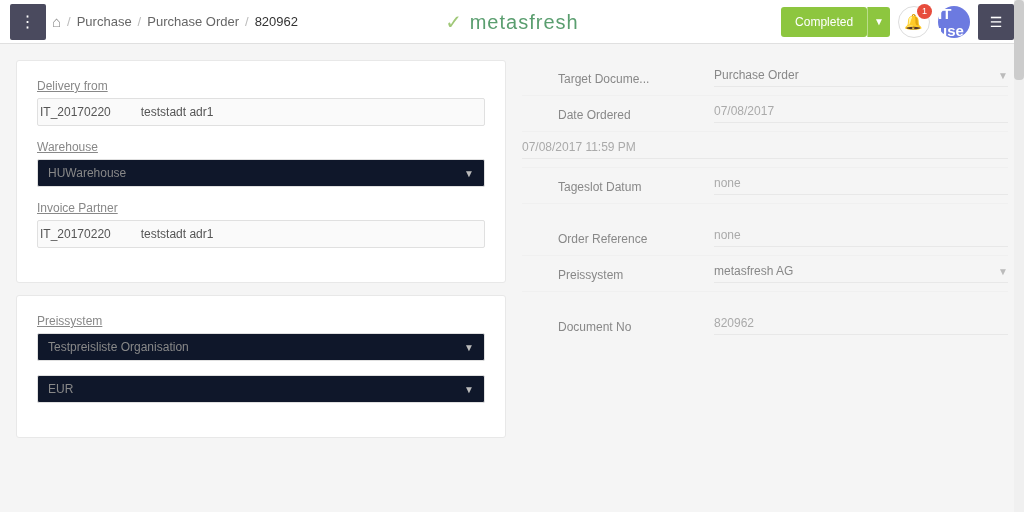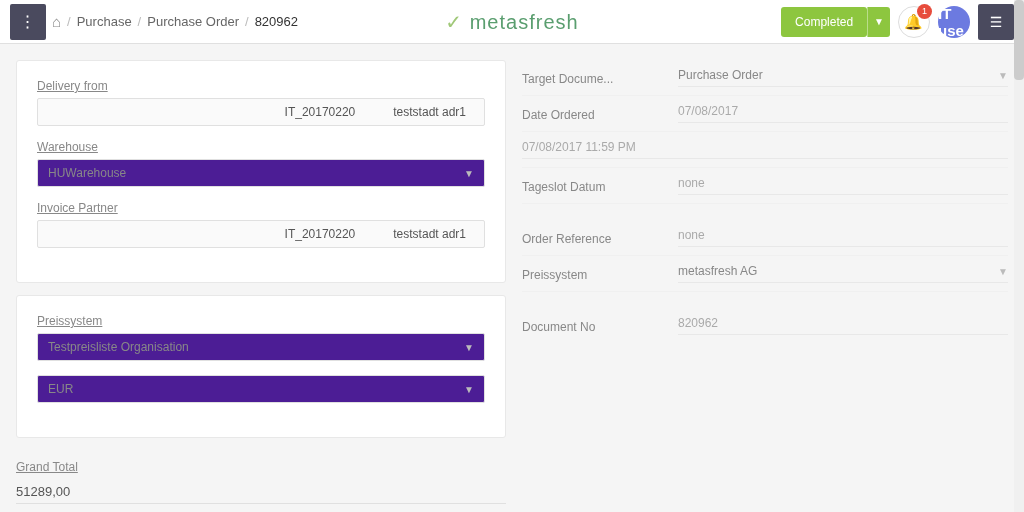--- a/index.html
+++ b/index.html
@@ -144,37 +144,36 @@
     .field-label {
       font-size: 12px;
       color: #888;
       margin-bottom: 5px;
       text-decoration: underline;
     }
     .field-input {
       width: 100%;
       border: 1px solid #e0e0e0;
       border-radius: 2px;
-      padding: 6px 18px;
+      padding: 6px 2px;
       font-size: 12px;
       color: #555;
       background: #fafafa;
       display: flex;
-      gap: 38px;
-      justify-content: flex-end;
+      gap: 30px;
     }
     .field-input-part { color: #555; font-size: 12px; }
     .field-select {
       width: 100%;
       border: 1px solid #e0e0e0;
       border-radius: 2px;
       padding: 6px 10px;
       font-size: 12px;
       color: #888;
-      background: #4c1d95;
+      background: #0f172a;
       display: flex;
       align-items: center;
       justify-content: space-between;
     }
     .select-arrow { color: #bbb; font-size: 10px; }
 
     .grand-total-section {
       padding: 10px 0 4px 0;
     }
     .grand-total-label {
@@ -208,20 +207,21 @@
       padding: 8px 0;
       border-bottom: 1px solid #f0f0f0;
       gap: 16px;
     }
     .form-row:last-child { border-bottom: none; }
     .form-row-label {
       flex: 0 0 140px;
       font-size: 12px;
       color: #888;
       padding-top: 4px;
+      margin-left: 36px;
     }
     .form-row-value {
       flex: 1;
       font-size: 12px;
       color: #aaa;
       border-bottom: 1px solid #e8e8e8;
       padding-bottom: 4px;
       display: flex;
       align-items: center;
       justify-content: space-between;
@@ -319,24 +319,20 @@
         </div>
       </div>
       <div class="field-group">
         <div class="field-select">
           <span>EUR</span>
           <span class="select-arrow">▼</span>
         </div>
       </div>
     </div>
 
-    <div class="grand-total-section">
-      <div class="field-label grand-total-label">Grand Total</div>
-      <div class="grand-total-value">51289,00</div>
-    </div>
 
   </div>
 
   <div class="right-panel">
     <div class="right-form">
 
       <div class="form-row">
         <div class="form-row-label">Target Docume...</div>
         <div class="form-row-value with-arrow">
           <span>Purchase Order</span>

